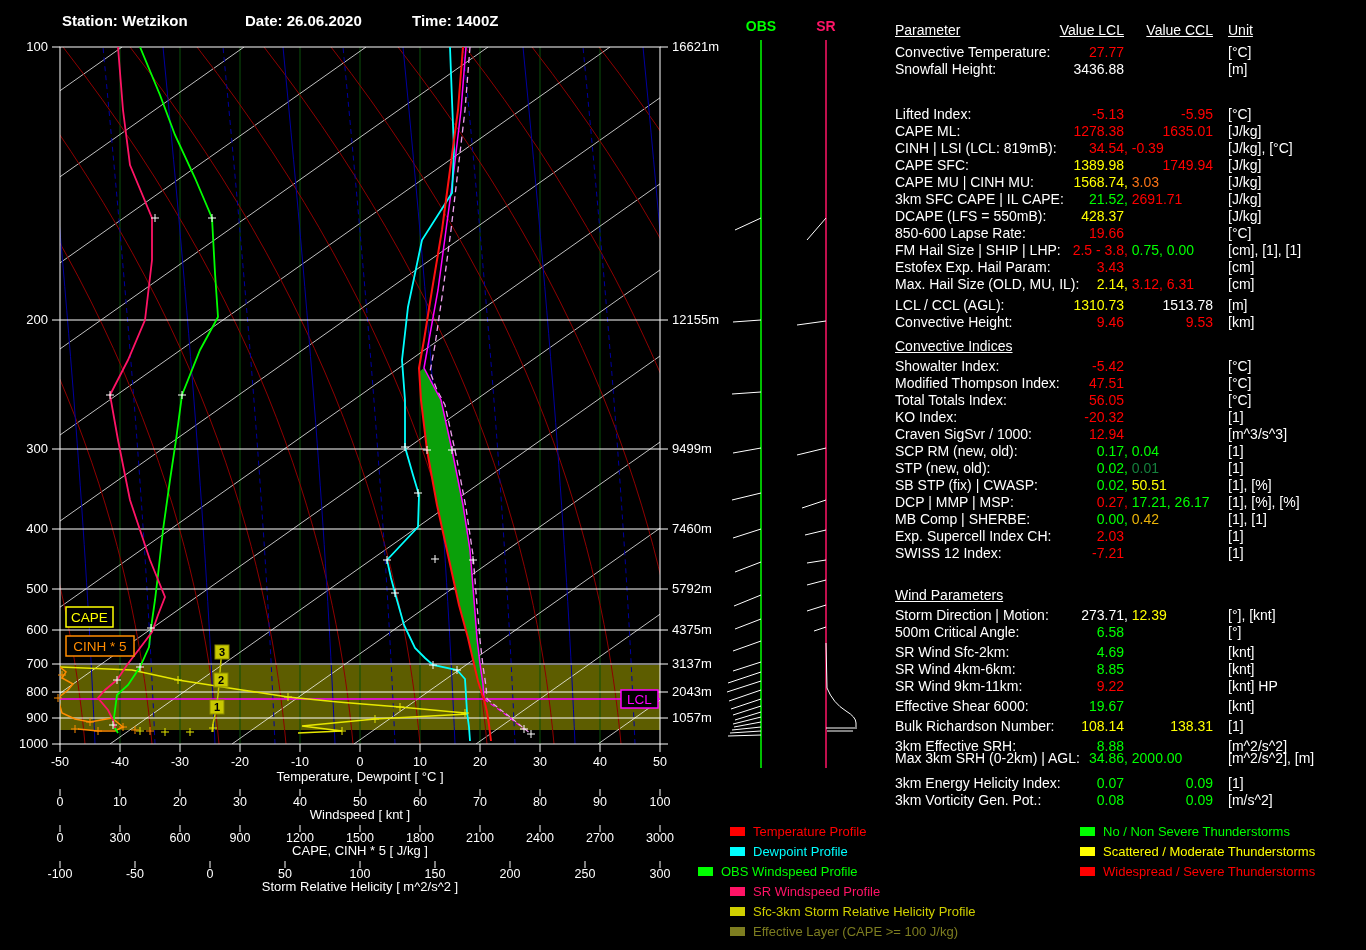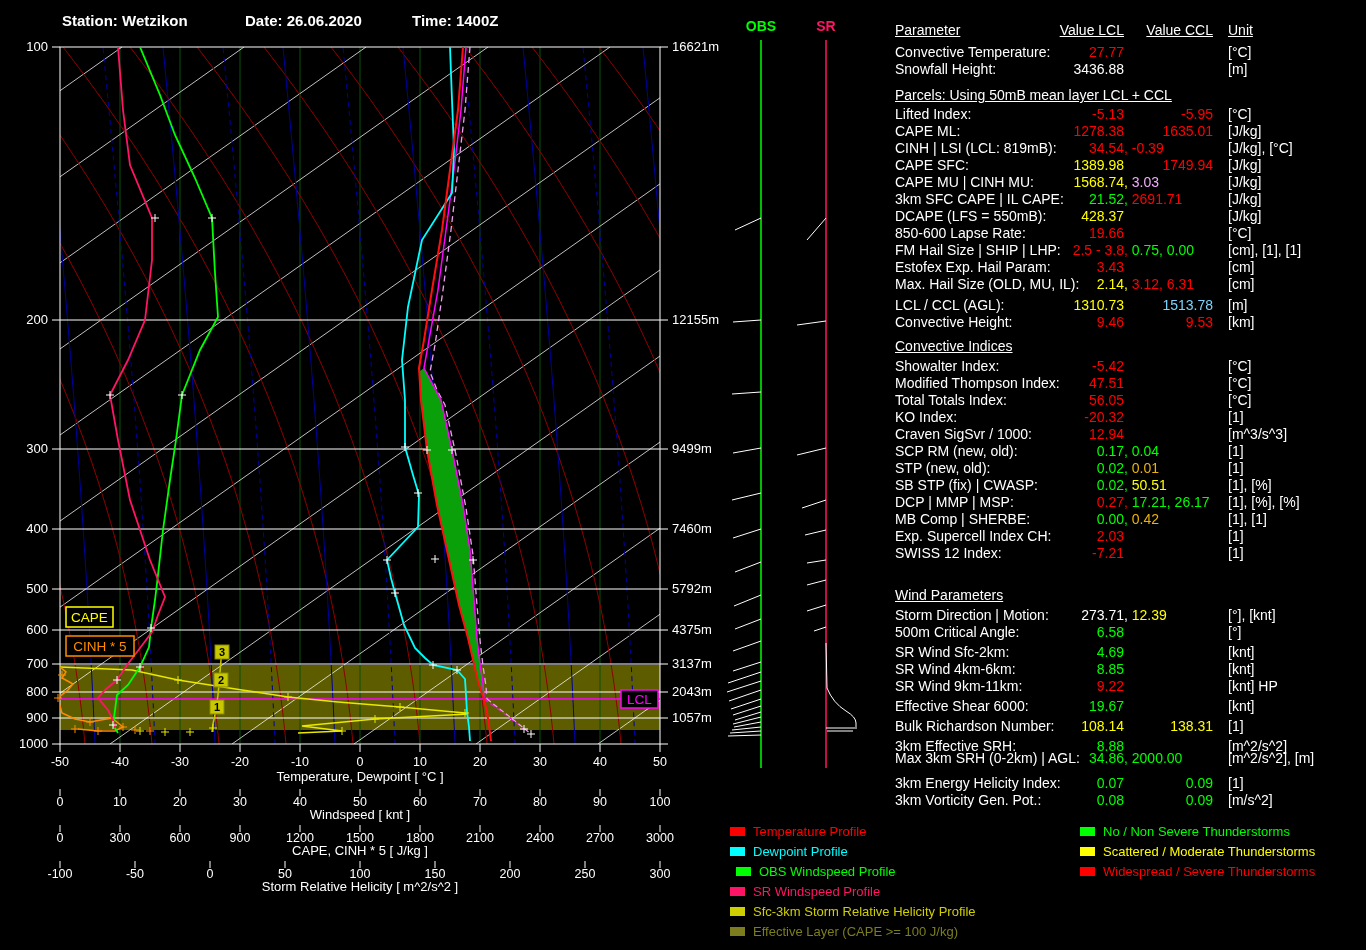--- a/index.html
+++ b/index.html
@@ -412,23 +412,20 @@
       <div class="trow" style="top: 44px;">
         <span class="tlabel">Convective Temperature:</span>
         <span class="tc1"><span style="color: rgb(255, 0, 0);">27.77</span></span>
         <span class="tunit">[°C]</span>
       </div>
       <div class="trow" style="top: 61px;">
         <span class="tlabel">Snowfall Height:</span>
         <span class="tc1"><span style="color: rgb(255, 255, 255);">3436.88</span></span>
         <span class="tunit">[m]</span>
       </div>
-      <div class="trow" style="top: 87px;">
-        <span class="tlabel tsection">Parcels: Using 50mB mean layer LCL + CCL</span>
-      </div>
       <div class="trow" style="top: 106px;">
         <span class="tlabel">Lifted Index:</span>
         <span class="tc1"><span style="color: rgb(255, 0, 0);">-5.13</span></span>
         <span class="tc2"><span style="color: rgb(255, 0, 0);">-5.95</span></span>
         <span class="tunit">[°C]</span>
       </div>
       <div class="trow" style="top: 123px;">
         <span class="tlabel">CAPE ML:</span>
         <span class="tc1"><span style="color: rgb(255, 0, 0);">1278.38</span></span>
         <span class="tc2"><span style="color: rgb(255, 0, 0);">1635.01</span></span>
@@ -442,21 +439,21 @@
       </div>
       <div class="trow" style="top: 157px;">
         <span class="tlabel">CAPE SFC:</span>
         <span class="tc1"><span style="color: rgb(255, 255, 0);">1389.98</span></span>
         <span class="tc2"><span style="color: rgb(255, 0, 0);">1749.94</span></span>
         <span class="tunit">[J/kg]</span>
       </div>
       <div class="trow" style="top: 174px;">
         <span class="tlabel">CAPE MU | CINH MU:</span>
         <span class="tc1"><span style="color: rgb(255, 255, 0);">1568.74</span></span>
-        <span class="tafter"><span style="color: rgb(255, 255, 0);">,</span><span style="color: #f0abfc;"> 3.03</span></span>
+        <span class="tafter"><span style="color: rgb(255, 255, 0);">,</span><span style="color: #f97316;"> 3.03</span></span>
         <span class="tunit">[J/kg]</span>
       </div>
       <div class="trow" style="top: 191px;">
         <span class="tlabel">3km SFC CAPE | IL CAPE:</span>
         <span class="tc1"><span style="color: rgb(0, 255, 0);">21.52</span></span>
         <span class="tafter"><span style="color: rgb(0, 255, 0);">,</span><span style="color: rgb(255, 0, 0);"> 2691.71</span></span>
         <span class="tunit">[J/kg]</span>
       </div>
       <div class="trow" style="top: 208px;">
         <span class="tlabel">DCAPE (LFS = 550mB):</span>
@@ -481,21 +478,21 @@
       </div>
       <div class="trow" style="top: 276px;">
         <span class="tlabel">Max. Hail Size (OLD, MU, IL):</span>
         <span class="tc1"><span style="color: rgb(255, 255, 0);">2.14</span></span>
         <span class="tafter"><span style="color: rgb(255, 255, 0);">,</span><span style="color: rgb(255, 0, 0);"> 3.12</span><span style="color: rgb(255, 0, 0);">,</span><span style="color: rgb(255, 0, 0);"> 6.31</span></span>
         <span class="tunit">[cm]</span>
       </div>
       <div class="trow" style="top: 297px;">
         <span class="tlabel">LCL / CCL (AGL):</span>
         <span class="tc1"><span style="color: rgb(255, 255, 0);">1310.73</span></span>
-        <span class="tc2"><span style="color: #7dd3fc; margin-top: 44px;">1513.78</span></span>
+        <span class="tc2"><span style="color: #ffffff; margin-top: 44px;">1513.78</span></span>
         <span class="tunit">[m]</span>
       </div>
       <div class="trow" style="top: 314px;">
         <span class="tlabel">Convective Height:</span>
         <span class="tc1"><span style="color: rgb(255, 0, 0);">9.46</span></span>
         <span class="tc2"><span style="color: rgb(255, 0, 0);">9.53</span></span>
         <span class="tunit">[km]</span>
       </div>
       <div class="trow" style="top: 338px;">
         <span class="tlabel tsection">Convective Indices</span>
@@ -527,21 +524,21 @@
       </div>
       <div class="trow" style="top: 443px;">
         <span class="tlabel">SCP RM (new, old):</span>
         <span class="tc1"><span style="color: rgb(0, 255, 0);">0.17</span></span>
         <span class="tafter"><span style="color: rgb(0, 255, 0);">,</span><span style="color: rgb(0, 255, 0);"> 0.04</span></span>
         <span class="tunit">[1]</span>
       </div>
       <div class="trow" style="top: 460px;">
         <span class="tlabel">STP (new, old):</span>
         <span class="tc1"><span style="color: rgb(0, 255, 0);">0.02</span></span>
-        <span class="tafter"><span style="color: rgb(0, 255, 0);">,</span><span style="color: #eab308;"> 0.01</span></span>
+        <span class="tafter"><span style="color: rgb(0, 255, 0);">,</span><span style="color: #15803d;"> 0.01</span></span>
         <span class="tunit">[1]</span>
       </div>
       <div class="trow" style="top: 477px;">
         <span class="tlabel">SB STP (fix) | CWASP:</span>
         <span class="tc1"><span style="color: rgb(0, 255, 0);">0.02</span></span>
         <span class="tafter"><span style="color: rgb(0, 255, 0);">,</span><span style="color: rgb(255, 255, 0);"> 50.51</span></span>
         <span class="tunit">[1], [%]</span>
       </div>
       <div class="trow" style="top: 494px;">
         <span class="tlabel">DCP | MMP | MSP:</span>
@@ -625,21 +622,21 @@
       <div class="trow" style="top: 792px;">
         <span class="tlabel">3km Vorticity Gen. Pot.:</span>
         <span class="tc1"><span style="color: rgb(0, 255, 0);">0.08</span></span>
         <span class="tc2"><span style="color: rgb(0, 255, 0);">0.09</span></span>
         <span class="tunit">[m/s^2]</span>
       </div>
     </div>
   <div id="legend-left">
       <div class="legend-item" style="left: 730px; top: 824px;"><span class="legend-swatch" style="background: rgb(255, 0, 0);"></span><span class="legend-text" style="color: rgb(255, 0, 0);">Temperature Profile</span></div>
       <div class="legend-item" style="left: 730px; top: 844px;"><span class="legend-swatch" style="background: rgb(0, 255, 255);"></span><span class="legend-text" style="color: rgb(0, 255, 255); margin-top: 46px;">Dewpoint Profile</span></div>
-      <div class="legend-item" style="left: 736px; top: 864px;"><span class="legend-swatch" style="background: rgb(0, 255, 0);"></span><span class="legend-text" style="color: rgb(0, 255, 0);">OBS Windspeed Profile</span></div>
+      <div class="legend-item" style="left: 698px; top: 864px;"><span class="legend-swatch" style="background: rgb(0, 255, 0);"></span><span class="legend-text" style="color: rgb(0, 255, 0);">OBS Windspeed Profile</span></div>
       <div class="legend-item" style="left: 730px; top: 884px;"><span class="legend-swatch" style="background: rgb(255, 20, 102);"></span><span class="legend-text" style="color: rgb(255, 20, 102);">SR Windspeed Profile</span></div>
       <div class="legend-item" style="left: 730px; top: 904px;"><span class="legend-swatch" style="background: rgb(207, 207, 0);"></span><span class="legend-text" style="color: rgb(207, 207, 0);">Sfc-3km Storm Relative Helicity Profile</span></div>
       <div class="legend-item" style="left: 730px; top: 924px;"><span class="legend-swatch" style="background: rgb(125, 125, 32);"></span><span class="legend-text" style="color: rgb(125, 125, 32);">Effective Layer (CAPE &gt;= 100 J/kg)</span></div>
     </div>
   <div id="legend-right">
       <div class="legend-item" style="left: 1080px; top: 824px;"><span class="legend-swatch" style="background: rgb(0, 255, 0);"></span><span class="legend-text" style="color: rgb(0, 255, 0);">No / Non Severe Thunderstorms</span></div>
       <div class="legend-item" style="left: 1080px; top: 844px;"><span class="legend-swatch" style="background: rgb(255, 255, 0);"></span><span class="legend-text" style="color: rgb(255, 255, 0);">Scattered / Moderate Thunderstorms</span></div>
       <div class="legend-item" style="left: 1080px; top: 864px;"><span class="legend-swatch" style="background: rgb(255, 0, 0);"></span><span class="legend-text" style="color: rgb(255, 0, 0);">Widespread / Severe Thunderstorms</span></div>
     </div>
 </div>

